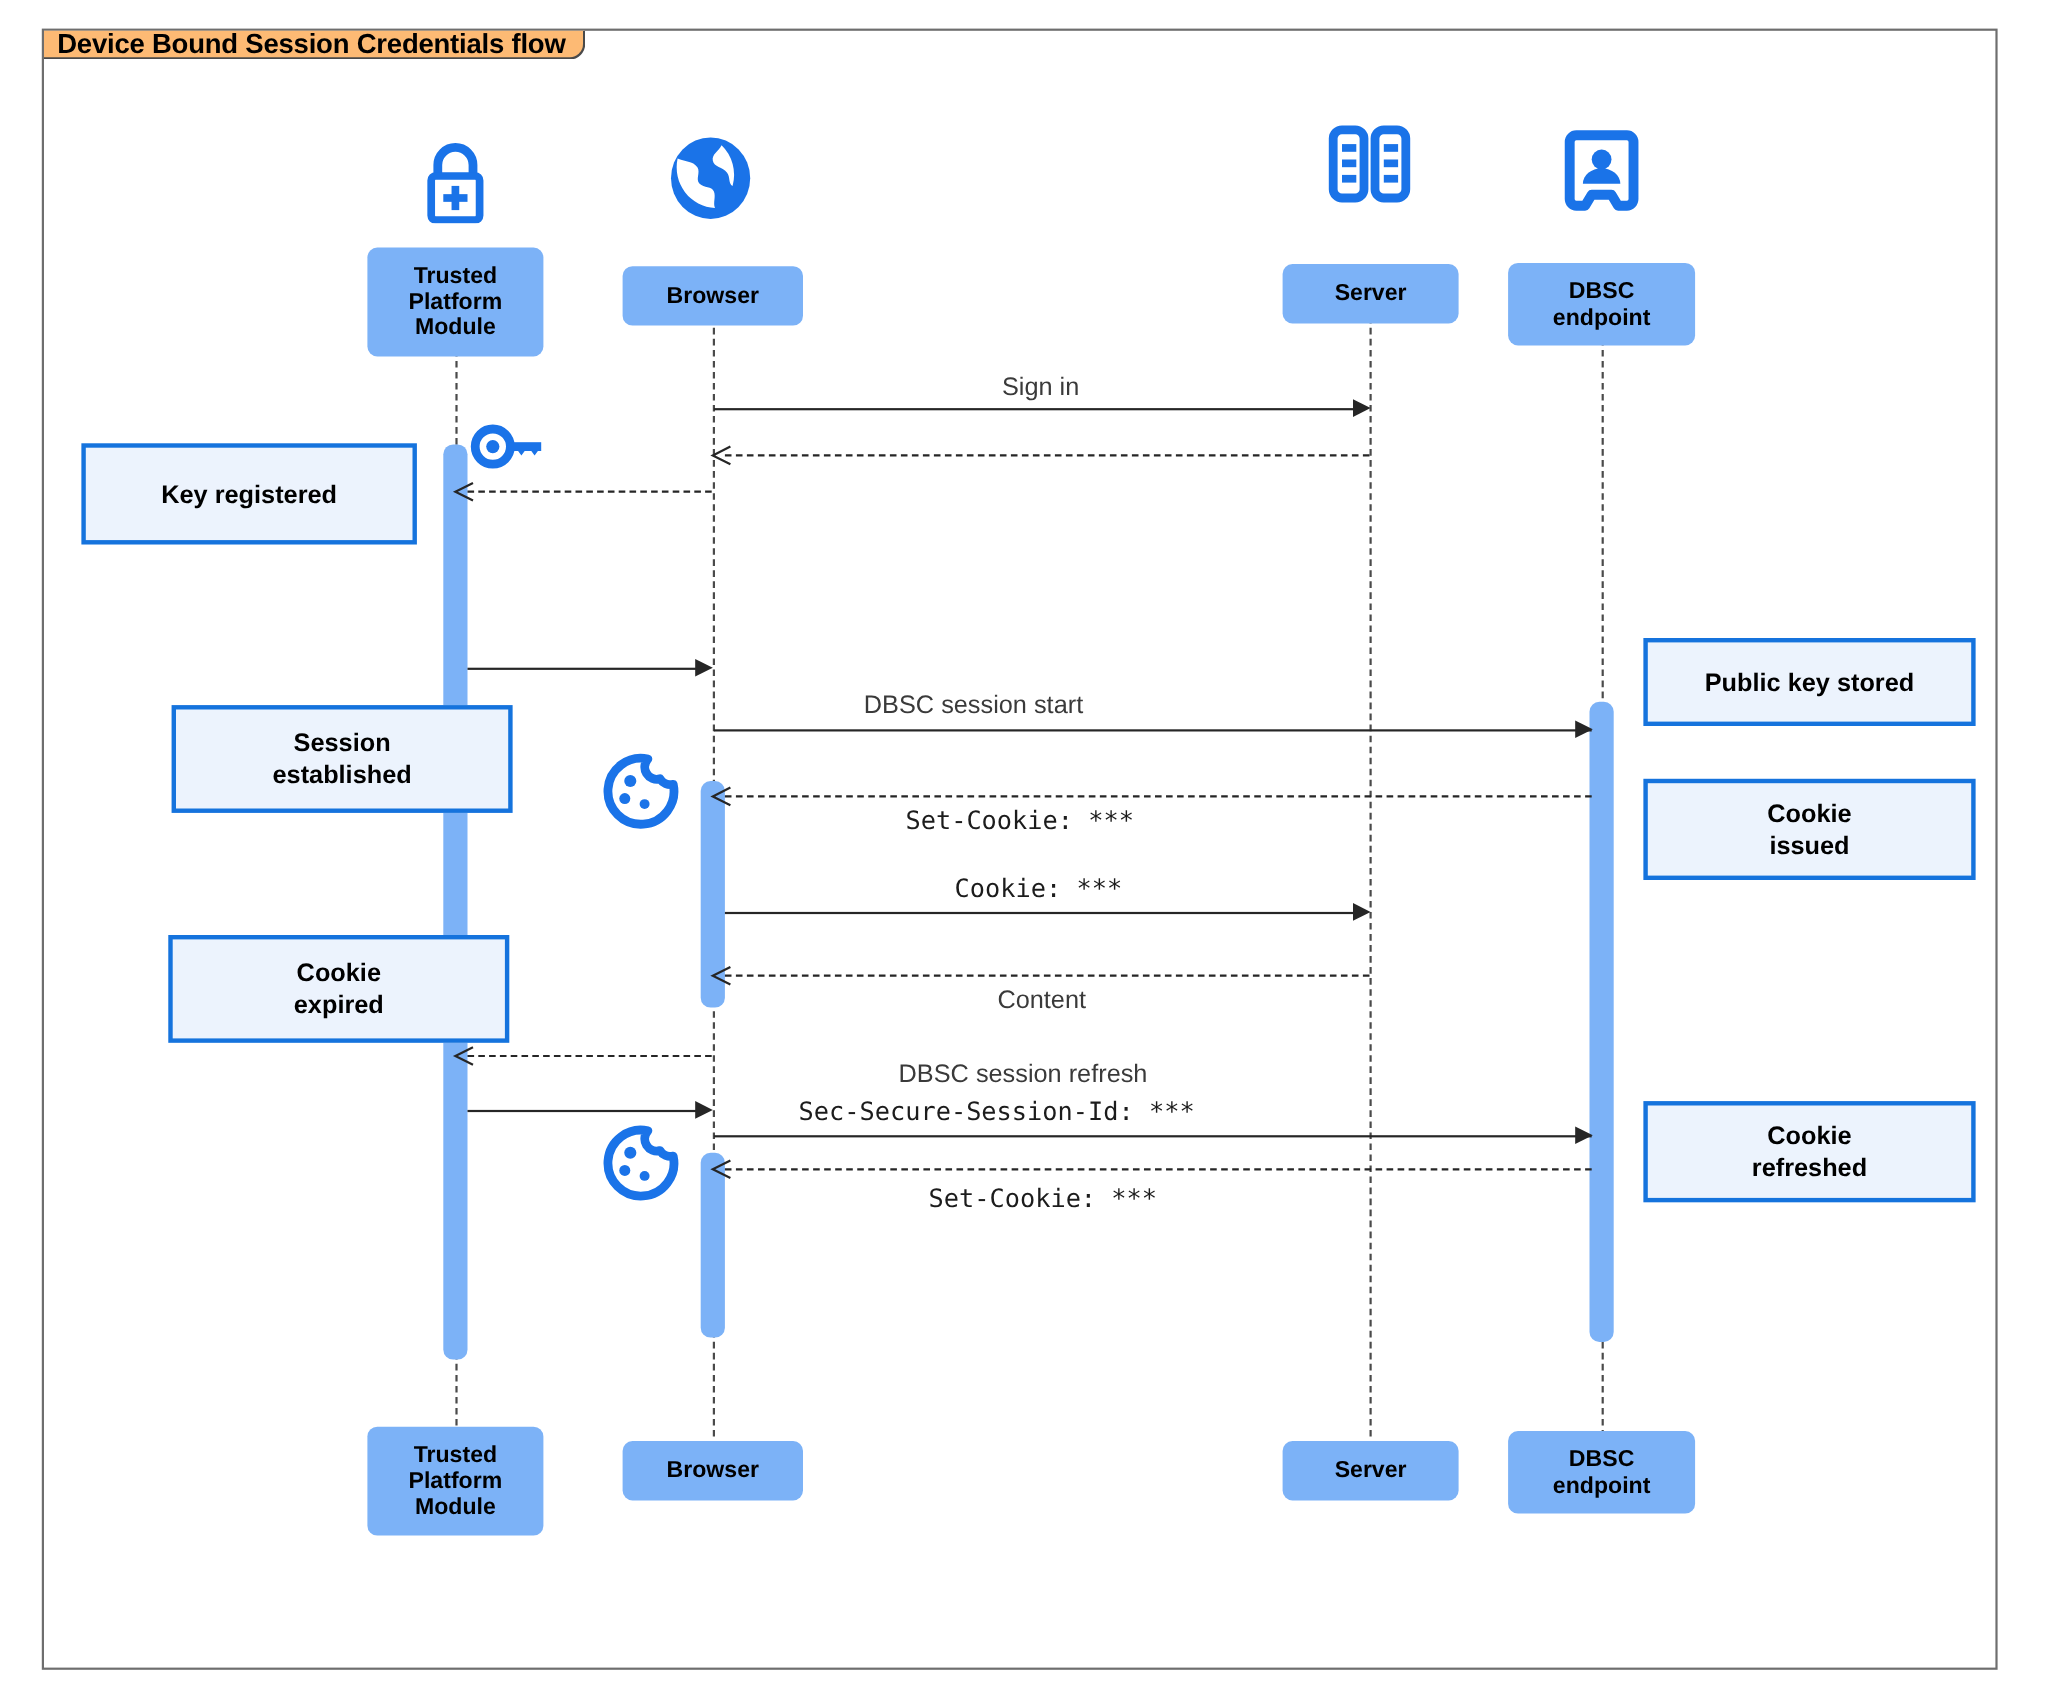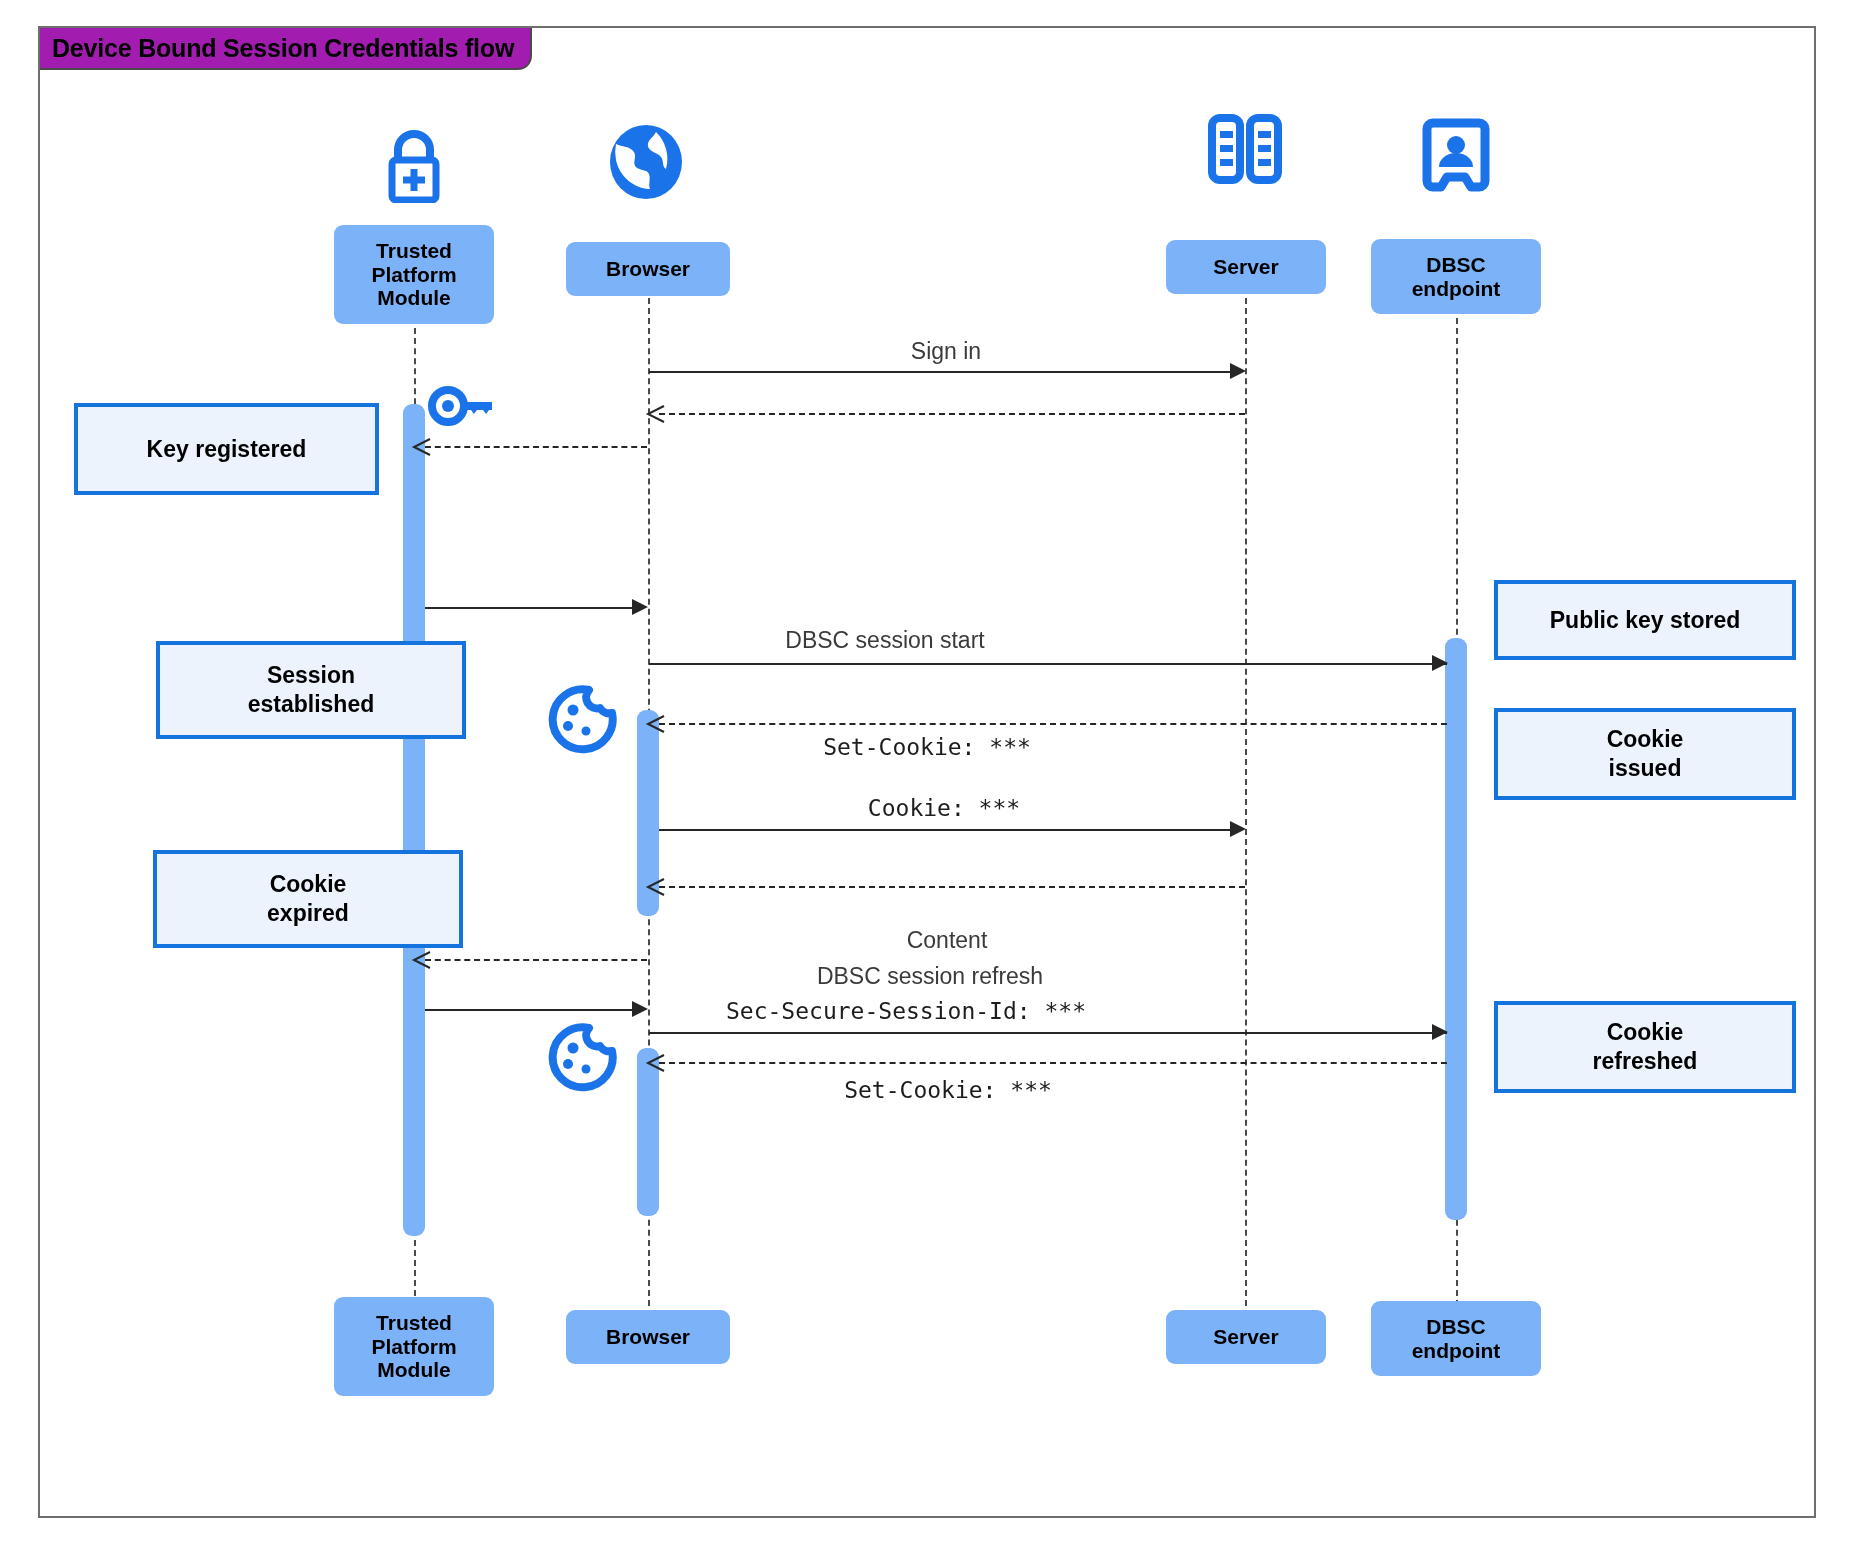--- a/index.html
+++ b/index.html
@@ -2,22 +2,22 @@
 <html><head>
 <meta charset="utf-8">
 <style>
   html,body{margin:0;padding:0;background:#ffffff;}
   body{font-family:"Liberation Sans", sans-serif;}
   #stage{position:relative;width:1859px;height:1546px;background:#ffffff;overflow:hidden;}
 
   
   .frame{position:absolute;left:38px;top:26px;width:1778px;height:1492px;
          border:2px solid #6e6e6e;background:#ffffff;box-sizing:border-box;}
-  .frame-title{position:absolute;left:40px;top:28px;height:42px;
-         background:#a21caf;border:2px solid #4a4a4a;border-top:none;border-left:none;
+  .frame-title{position:absolute;left:40px;top:28px;height:26px;
+         background:#fdba74;border:2px solid #4a4a4a;border-top:none;border-left:none;
          box-sizing:border-box;display:flex;align-items:center;padding:0 16px 0 12px;
          font-weight:bold;font-size:25px;color:#000;letter-spacing:-.2px;
          border-bottom-right-radius:14px;white-space:nowrap;}
 
   
   .plabel{position:absolute;background:#7cb2f7;border-radius:9px;color:#000;
           font-weight:bold;font-size:21px;display:flex;align-items:center;
           justify-content:center;text-align:center;line-height:1.12;
           box-sizing:border-box;padding:4px 10px;}
   .lifeline{position:absolute;width:0;border-left:2px dashed #4a4a4a;}
@@ -187,21 +187,21 @@
   <div class="msgtxt mono" style="left:944px;top:795px;">Cookie: ***</div>
   <div class="msgline" style="left:659px;top:829px;width:577px;"></div>
   <div class="arrowR" style="left:1230px;top:821px;"></div>
 
   <div class="msgline dashed" style="left:659px;top:886px;width:586px;"></div>
   <div class="arrowL" style="left:645px;top:877px;">
     <svg width="20" height="20" viewBox="0 0 20 20">
         <path d="M19 2 L3 10 L19 18" fill="none" stroke="#262626" stroke-width="2"></path>
       </svg>
   </div>
-  <div class="msgtxt sans" style="left:947px;top:895px;margin-top:32px;">Content</div>
+  <div class="msgtxt sans" style="left:947px;top:895px;">Content</div>
 
   <div class="msgline dashed" style="left:425px;top:959px;width:222px;"></div>
   <div class="arrowL" style="left:411px;top:950px;">
     <svg width="20" height="20" viewBox="0 0 20 20">
         <path d="M19 2 L3 10 L19 18" fill="none" stroke="#262626" stroke-width="2"></path>
       </svg>
   </div>
 
   <div class="msgline" style="left:425px;top:1009px;width:211px;"></div>
   <div class="arrowR" style="left:632px;top:1001px;"></div>

